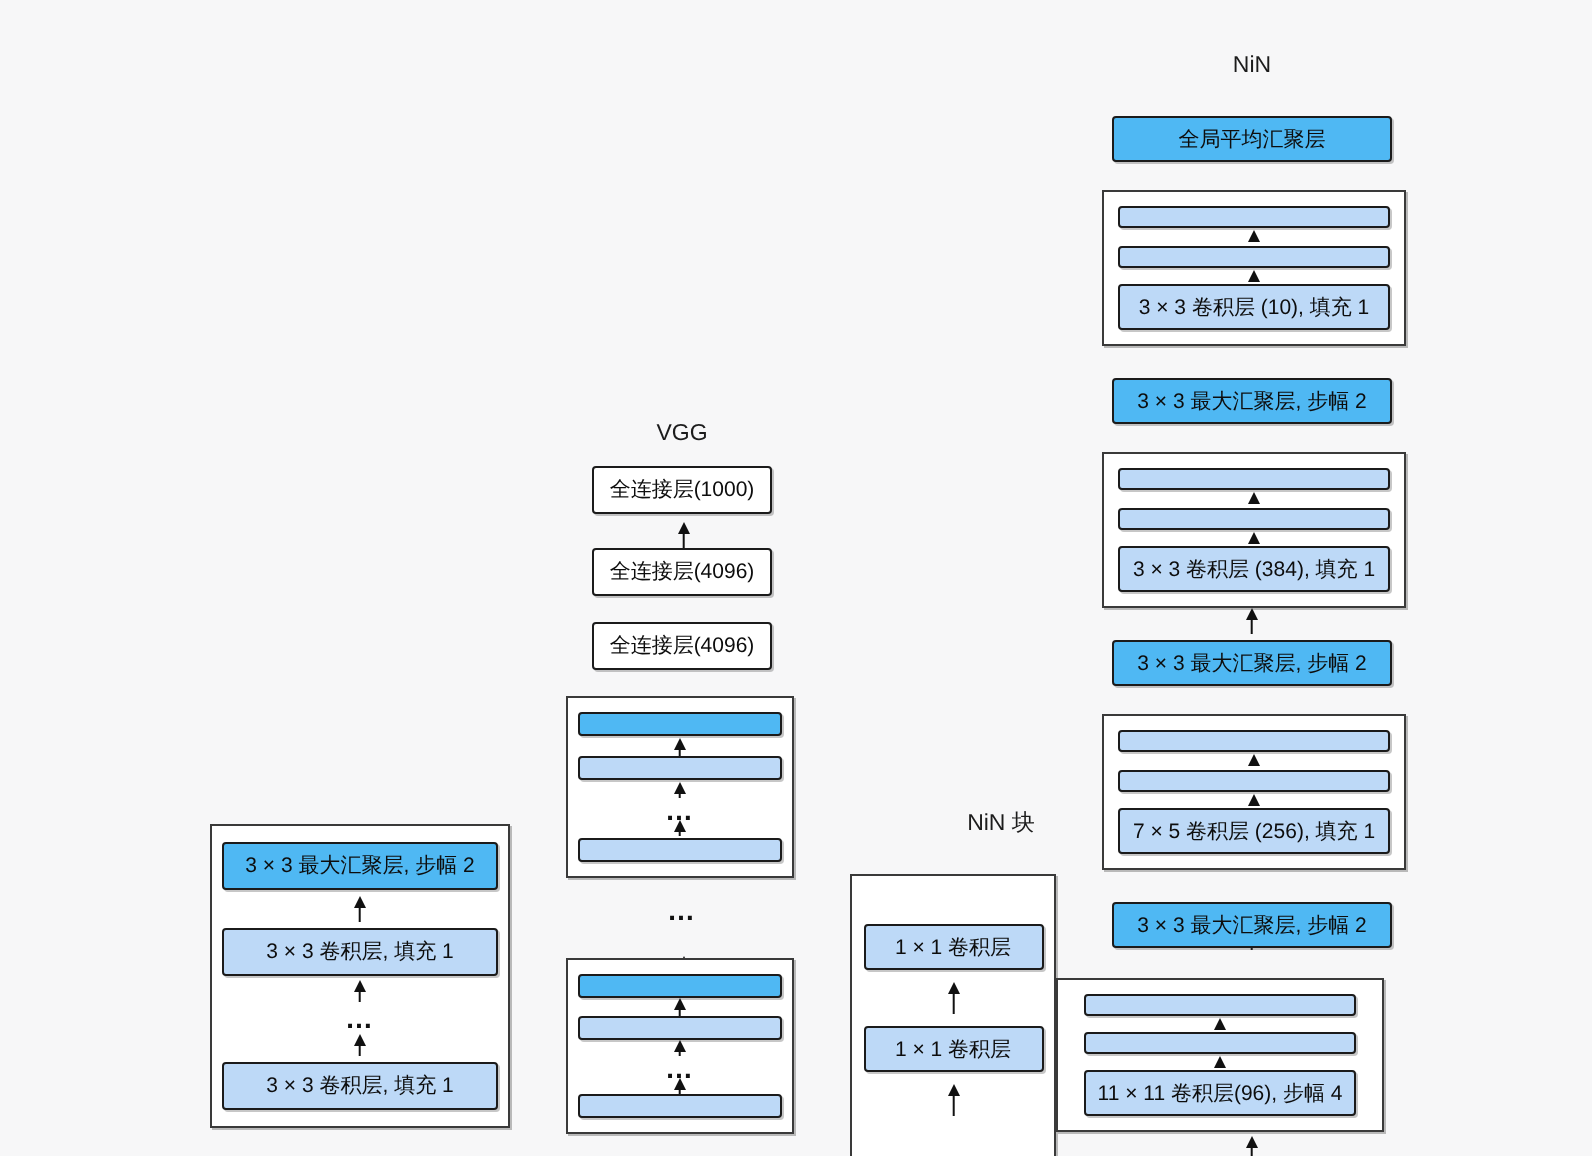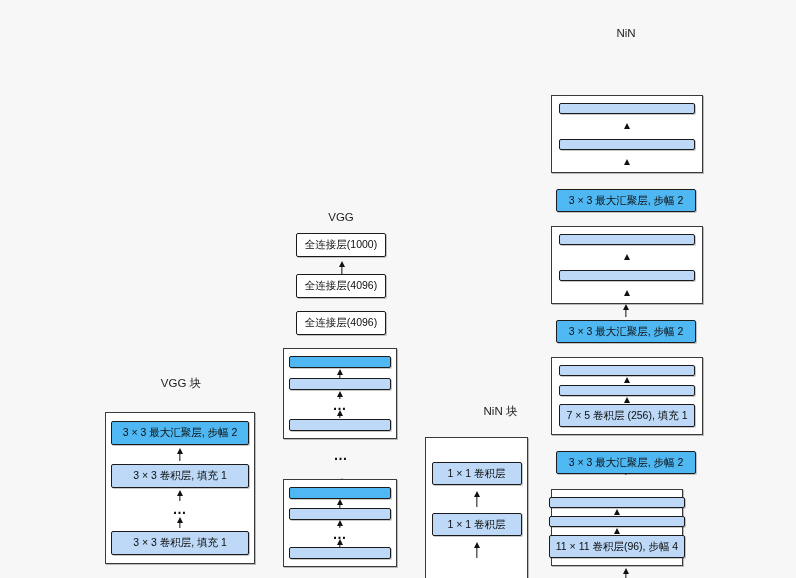--- a/index.html
+++ b/index.html
@@ -53,21 +53,20 @@
   .watermark{
     position:absolute;left:599px;top:550px;width:197px;
     font-size:18px;color:#b3bac6;white-space:nowrap;letter-spacing:.5px;
   }
 </style>
 </head>
 <body>
 
 <div class="canvas">
 
-  <div class="title abs" style="left:105px;top:376px;width:152px">VGG 块</div>
   <div class="block" style="left:105px;top:412px;width:150px;height:152px;padding:8px 0">
     <div class="box pool" style="width:138px;height:24px">3 × 3 最大汇聚层, 步幅 2</div>
     <div class="arrow" style="height:13px"></div>
     <div class="box conv" style="width:138px;height:24px">3 × 3 卷积层, 填充 1</div>
     <div class="arrow" style="height:11px"></div>
     <div class="dots">…</div>
     <div class="arrow" style="height:11px"></div>
     <div class="box conv" style="width:138px;height:24px">3 × 3 卷积层, 填充 1</div>
   </div>
 
@@ -106,56 +105,59 @@
   <div class="title abs" style="left:449px;top:404px;width:103px">NiN 块</div>
   <div class="block" style="left:425px;top:437px;width:103px;height:146px;padding:24px 0">
     <div class="box conv" style="width:90px;height:23px">1 × 1 卷积层</div>
     <div class="arrow" style="height:16px"></div>
     <div class="box conv" style="width:90px;height:23px">1 × 1 卷积层</div>
     <div class="arrow" style="height:16px"></div>
   </div>
 
   <div class="title abs" style="left:556px;top:27px;width:140px">NiN</div>
 
+  <div class="box pool abs" style="left:556px;top:58px;width:140px;height:23px">全局平均汇聚层</div>
   <div class="arrow abs" style="left:621px;top:81px;height:13px"></div>
 
   <div class="block" style="left:551px;top:95px;width:152px;height:78px;padding:7px 0">
     <div class="bar light" style="width:136px;height:11px"></div>
     <div class="arrow" style="height:6px"></div>
     <div class="bar light" style="width:136px;height:11px"></div>
     <div class="arrow" style="height:6px"></div>
+    <div class="box conv" style="width:136px;height:23px">3 × 3 卷积层 (10), 填充 1</div>
   </div>
   <div class="arrow abs" style="left:621px;top:174px;height:14px"></div>
 
   <div class="box pool abs" style="left:556px;top:189px;width:140px;height:23px">3 × 3 最大汇聚层, 步幅 2</div>
   <div class="arrow abs" style="left:621px;top:212px;height:13px"></div>
 
   <div class="block" style="left:551px;top:226px;width:152px;height:78px;padding:7px 0">
     <div class="bar light" style="width:136px;height:11px"></div>
     <div class="arrow" style="height:6px"></div>
     <div class="bar light" style="width:136px;height:11px"></div>
     <div class="arrow" style="height:6px"></div>
+    <div class="box conv" style="width:136px;height:23px">3 × 3 卷积层 (384), 填充 1</div>
   </div>
   <div class="arrow abs" style="left:621px;top:305px;height:14px"></div>
 
   <div class="box pool abs" style="left:556px;top:320px;width:140px;height:23px">3 × 3 最大汇聚层, 步幅 2</div>
   <div class="arrow abs" style="left:621px;top:343px;height:13px"></div>
 
   <div class="block" style="left:551px;top:357px;width:152px;height:78px;padding:7px 0">
     <div class="bar light" style="width:136px;height:11px"></div>
     <div class="arrow" style="height:6px"></div>
     <div class="bar light" style="width:136px;height:11px"></div>
     <div class="arrow" style="height:6px"></div>
     <div class="box conv" style="width:136px;height:23px">7 × 5 卷积层 (256), 填充 1</div>
   </div>
   <div class="arrow abs" style="left:621px;top:436px;height:14px"></div>
 
   <div class="box pool abs" style="left:556px;top:451px;width:140px;height:23px">3 × 3 最大汇聚层, 步幅 2</div>
 
-  <div class="block" style="left:551px;top:489px;width:132px;height:77px;padding:7px 0">
+  <div class="block" style="left:528px;top:489px;width:164px;height:77px;padding:7px 0">
     <div class="bar light" style="width:136px;height:11px"></div>
     <div class="arrow" style="height:6px"></div>
     <div class="bar light" style="width:136px;height:11px"></div>
     <div class="arrow" style="height:6px"></div>
     <div class="box conv" style="width:136px;height:23px">11 × 11 卷积层(96), 步幅 4</div>
   </div>
 
 </div>
 
 </body></html>

